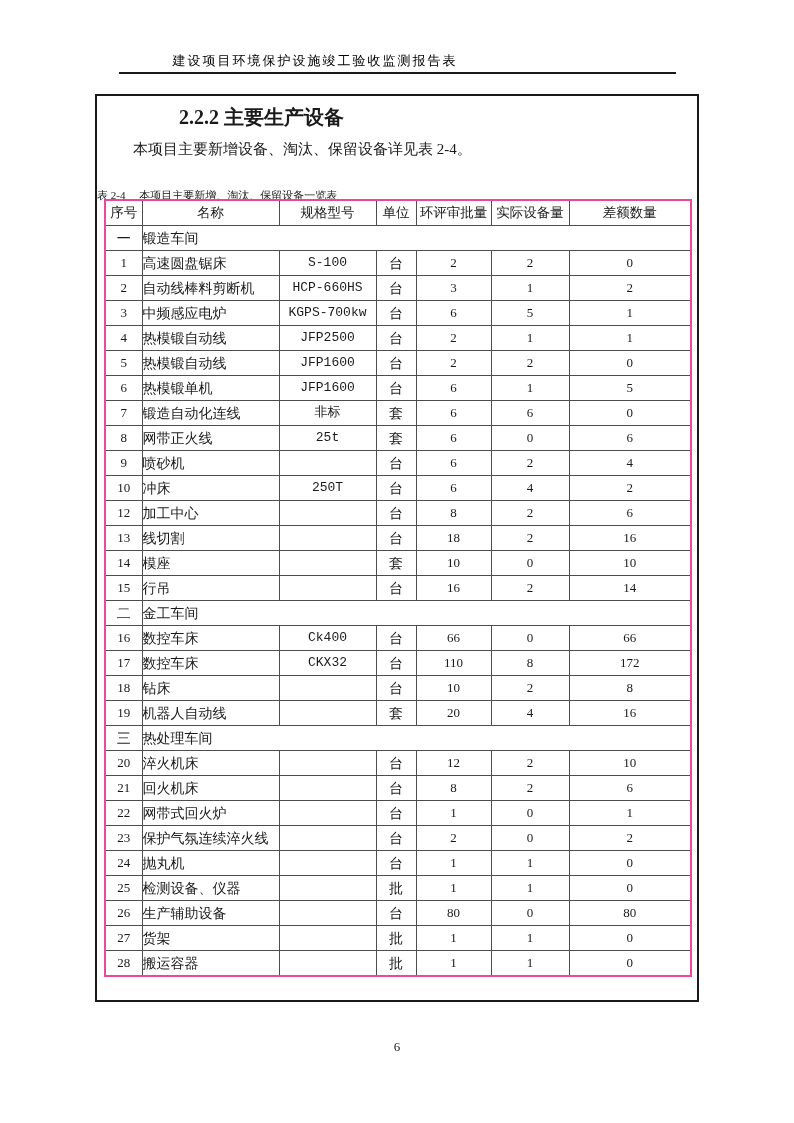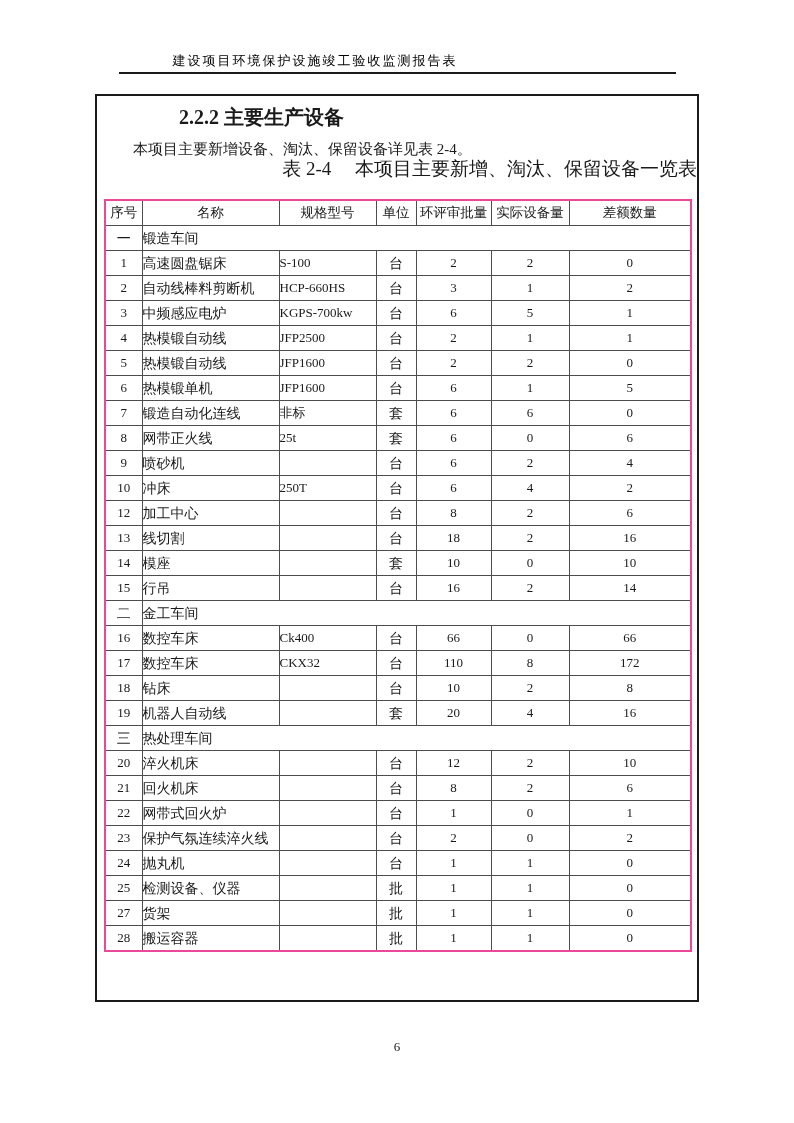--- a/index.html
+++ b/index.html
@@ -44,23 +44,23 @@
     font-family: "Liberation Serif", serif;
     margin-left: 48px;
   }
   .paragraph {
     position: absolute;
     left: 36px; top: 44px;
     font-size: 15px;
   }
   .table-caption {
     position: absolute;
-    left: 0; top: 60px; width: 100%;
-    text-align: right;
-    font-size: 19px;
+    left: 0; top: 92px; width: 100%;
+    text-align: left;
+    font-size: 11px;
   }
 
   table.equip-table {
     position: absolute;
     left: 7px; top: 103px;
     width: 586px;
     border-collapse: collapse;
     table-layout: fixed;
     border: 2px solid #ec4899;
   }
@@ -74,21 +74,21 @@
   }
   .equip-table th {
     font-family: "Liberation Sans", sans-serif;
     font-size: 13.5px;
     font-weight: normal;
     text-align: center;
   }
   .c-no   { text-align: center; font-family: "Liberation Serif", serif; font-size: 13px; }
   .c-no.cn{ font-family: "Liberation Sans", sans-serif; font-size: 14px; }
   .c-name { text-align: left; padding-left: 4px; font-family: "Liberation Sans", sans-serif; font-size: 14px; margin-top: 25px; }
-  .c-spec { text-align: left; font-family: Liberation Serif, serif; font-size: 13px; }
+  .c-spec { text-align: center; font-family: Liberation Mono, monospace; font-size: 13px; }
   .c-unit { text-align: center; font-family: "Liberation Sans", sans-serif; font-size: 14px; }
   .c-num  { text-align: center; font-family: "Liberation Serif", serif; font-size: 13px; }
 
   .page-number {
     position: absolute;
     top: 1039px; left: 0; width: 794px;
     text-align: center;
     font-size: 13px;
   }
 </style>
@@ -349,20 +349,29 @@
           <tr>
             <td class="c-no">25</td>
             <td class="c-name">检测设备、仪器</td>
             <td class="c-spec"></td>
             <td class="c-unit">批</td>
             <td class="c-num">1</td>
             <td class="c-num">1</td>
             <td class="c-num">0</td>
           </tr>
           <tr>
+            <td class="c-no">26</td>
+            <td class="c-name">生产辅助设备</td>
+            <td class="c-spec"></td>
+            <td class="c-unit">台</td>
+            <td class="c-num">80</td>
+            <td class="c-num">0</td>
+            <td class="c-num">80</td>
+          </tr>
+          <tr>
             <td class="c-no">27</td>
             <td class="c-name">货架</td>
             <td class="c-spec"></td>
             <td class="c-unit">批</td>
             <td class="c-num">1</td>
             <td class="c-num">1</td>
             <td class="c-num">0</td>
           </tr>
           <tr>
             <td class="c-no">28</td>

